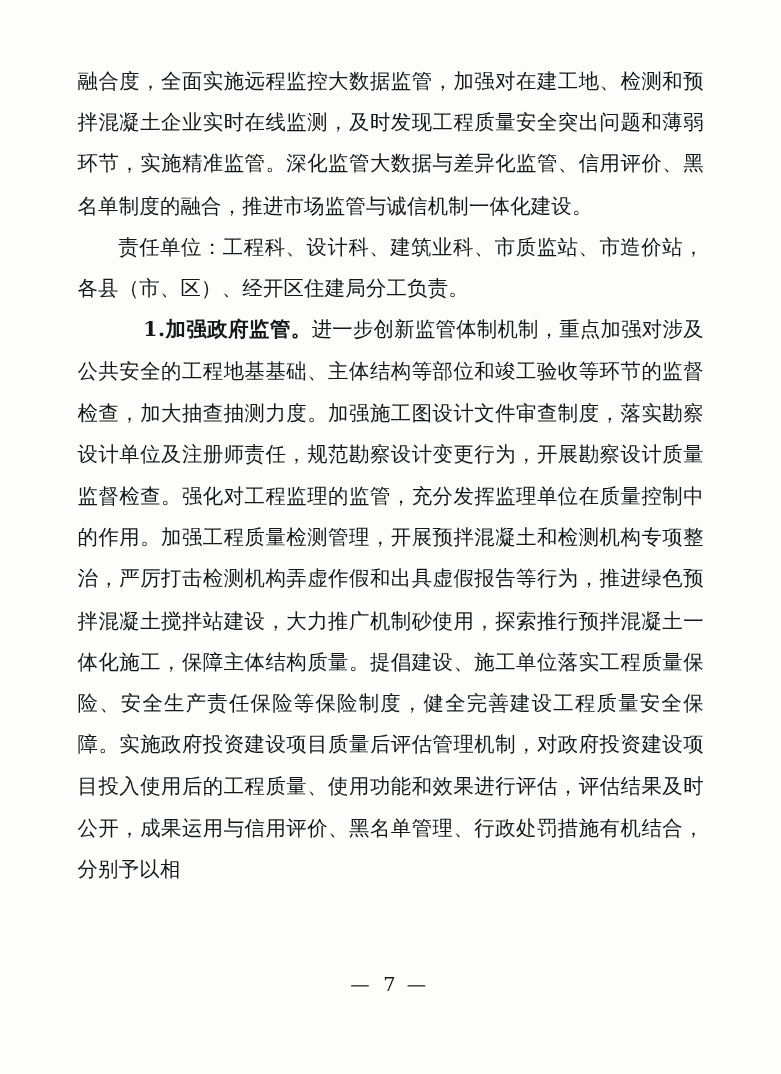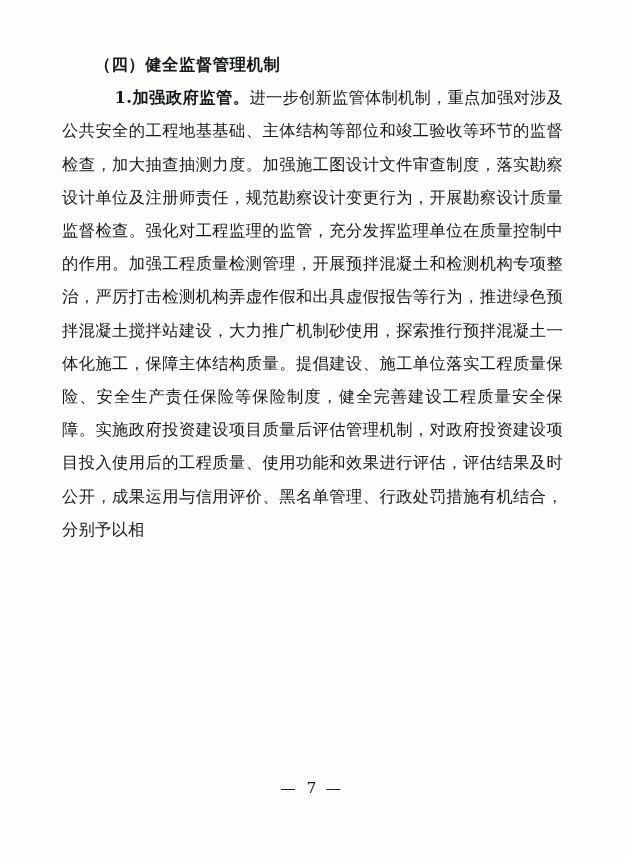--- a/index.html
+++ b/index.html
@@ -59,25 +59,28 @@
   }
   .footer .dash {
     letter-spacing: 4px;
   }
 </style>
 </head>
 <body>
 
 <div class="page">
 
-
+  <div class="blk">
+    <p class="para">融合度，全面实施远程监控大数据监管，加强对在建工地、检测和预拌混凝土企业实时在线监测，及时发现工程质量安全突出问题和薄弱环节，实施精准监管。深化监管大数据与差异化监管、信用评价、黑名单制度的融合，推进市场监管与诚信机制一体化建设。</p>
+  </div>
 
   <div class="blk">
-    <p class="para heading">（四）健全监督管理机制</p>
+    <p class="para indent">责任单位：工程科、设计科、建筑业科、市质监站、市造价站，各县（市、区）、经开区住建局分工负责。</p>
   </div>
+
 
   <div class="blk">
     <p class="para indent"><span class="runin-bold">1.加强政府监管。</span><span>进一步创新监管体制机制，重点加强对涉及公共安全的工程地基基础、主体结构等部位和竣工验收等环节的监督检查，加大抽查抽测力度。加强施工图设计文件审查制度，落实勘察设计单位及注册师责任，规范勘察设计变更行为，开展勘察设计质量监督检查。强化对工程监理的监管，充分发挥监理单位在质量控制中的作用。加强工程质量检测管理，开展预拌混凝土和检测机构专项整治，严厉打击检测机构弄虚作假和出具虚假报告等行为，推进绿色预拌混凝土搅拌站建设，大力推广机制砂使用，探索推行预拌混凝土一体化施工，保障主体结构质量。提倡建设、施工单位落实工程质量保险、安全生产责任保险等保险制度，健全完善建设工程质量安全保障。实施政府投资建设项目质量后评估管理机制，对政府投资建设项目投入使用后的工程质量、使用功能和效果进行评估，评估结果及时公开，成果运用与信用评价、黑名单管理、行政处罚措施有机结合，分别予以相</span></p>
   </div>
 
   <div class="footer">
     <span class="dash">—</span>
     <span>7</span>
     <span class="dash">—</span>
   </div>

